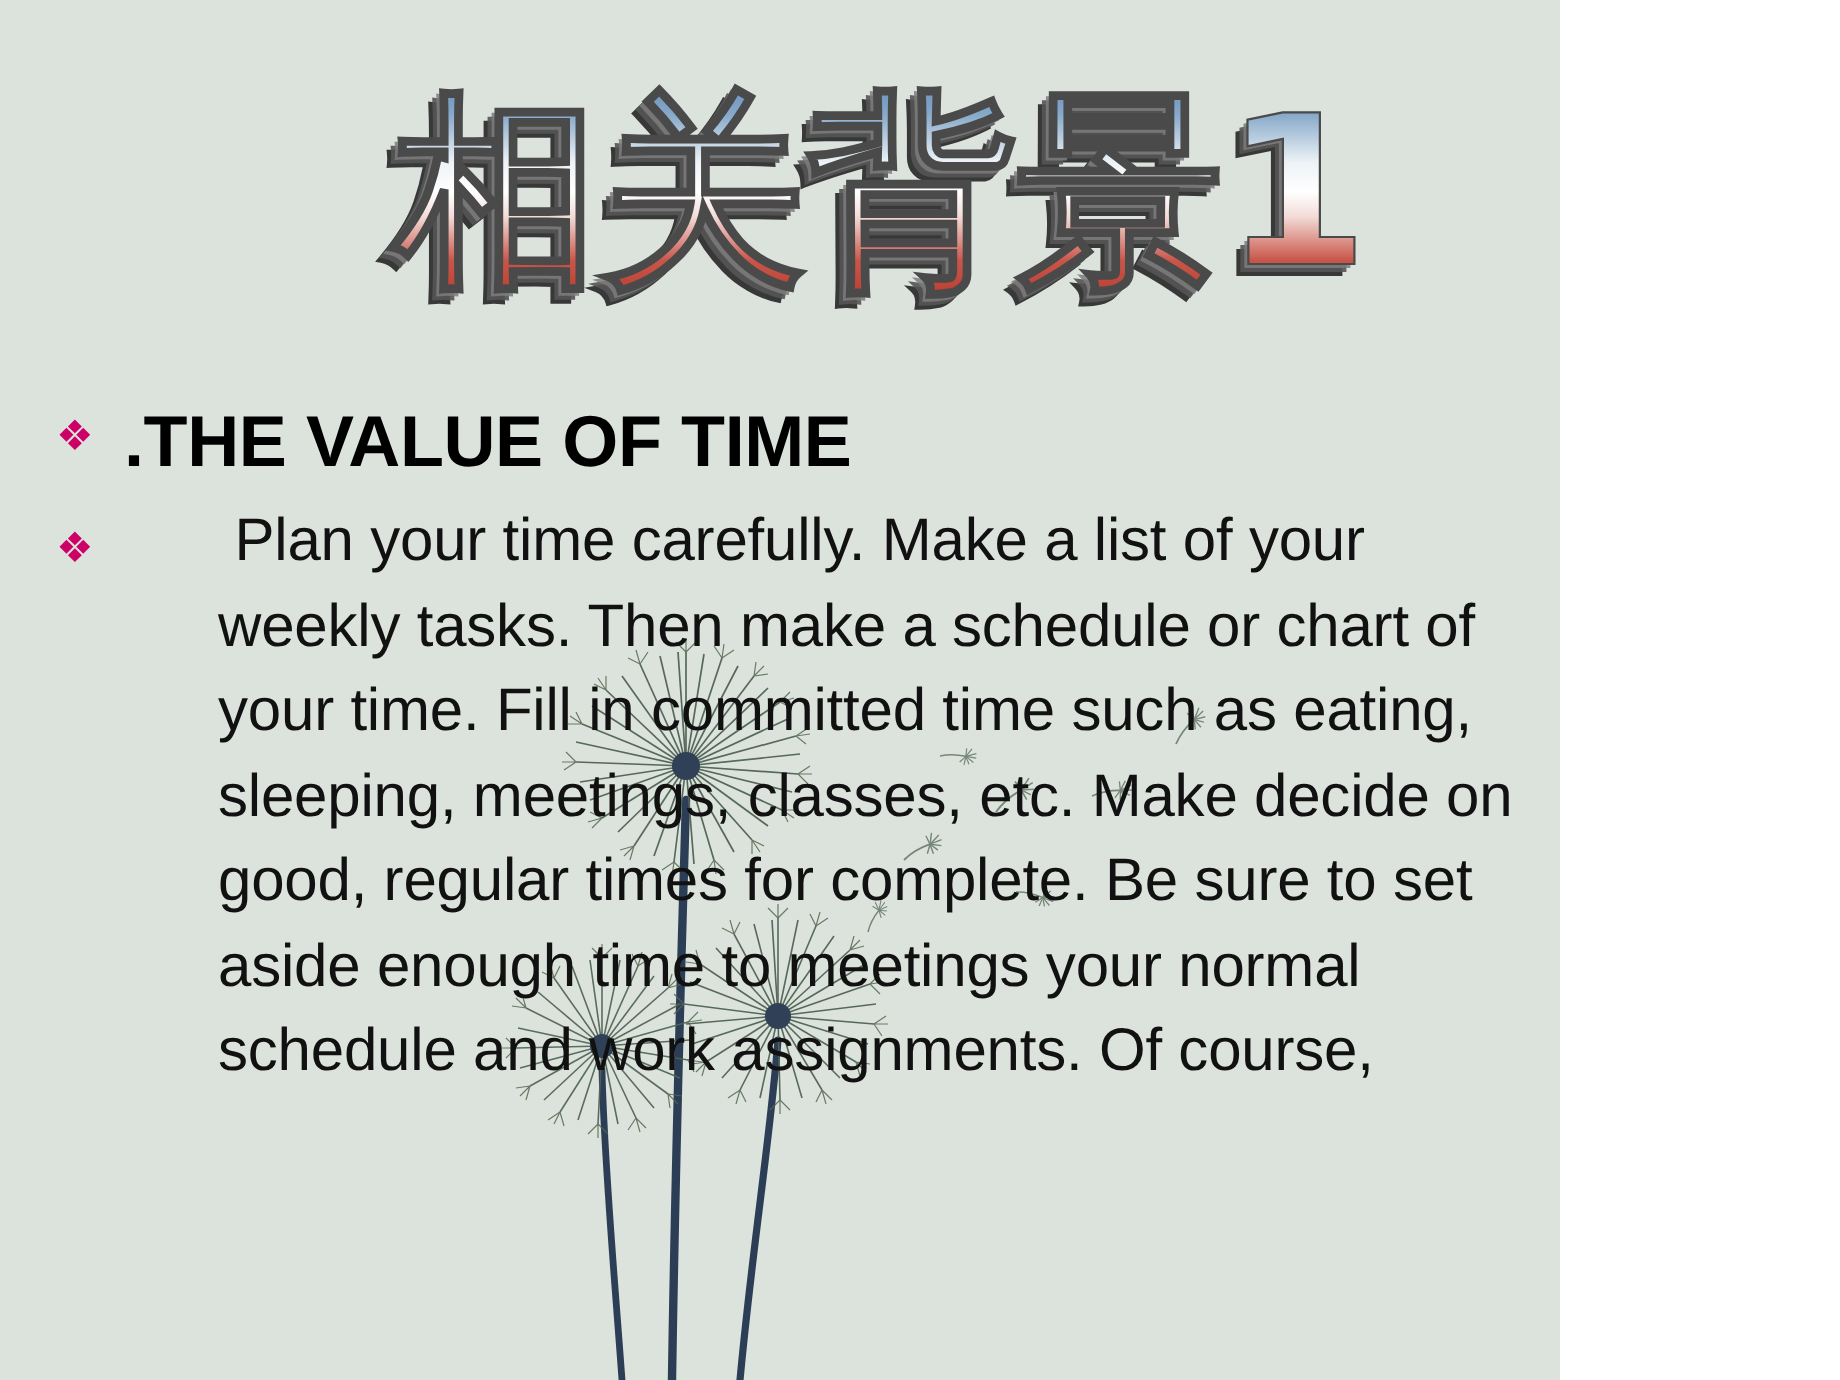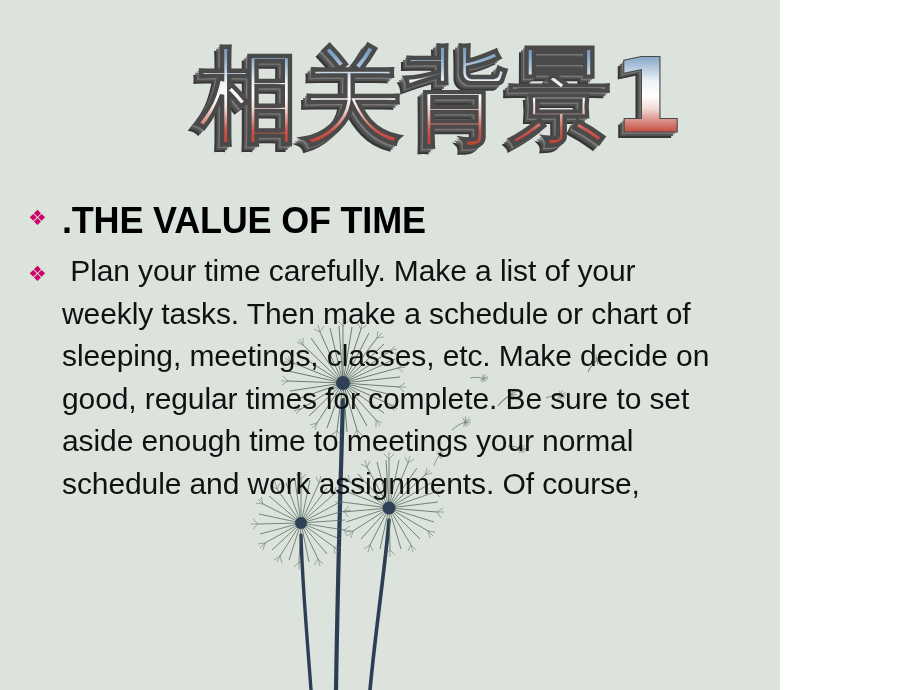--- a/index.html
+++ b/index.html
@@ -93,20 +93,21 @@
     font-size: 30px;
     font-weight: normal;
     color: #111111;
     line-height: 42.5px;
     letter-spacing: -0.1px;
     max-width: 810px;
   }
   .para-text .ln {
     display: block;
     white-space: pre;
+    margin-left: 47px;
   }
 </style>
 </head>
 <body>
 
 <div id="slide">
 
   <svg id="artwork" viewBox="0 0 920 690" xmlns="http://www.w3.org/2000/svg">
     <defs>
       <g id="pappus">
@@ -331,20 +332,21 @@
     <div class="bullet-row heading-row">
       <span class="bullet-mark">❖</span>
       <span class="heading-text">.THE VALUE OF TIME</span>
     </div>
 
     <div class="bullet-row para-row">
       <span class="bullet-mark">❖</span>
       <div class="para-text">
         <span class="ln"> Plan your time carefully. Make a list of your</span>
         <span class="ln">weekly tasks. Then make a schedule or chart of</span>
+        <span class="ln">your time. Fill in committed time such as eating,</span>
         <span class="ln">sleeping, meetings, classes, etc. Make decide on</span>
         <span class="ln">good, regular times for complete. Be sure to set</span>
         <span class="ln">aside enough time to meetings your normal</span>
         <span class="ln">schedule and work assignments. Of course,</span>
       </div>
     </div>
 
   </div>
 </div>
 

